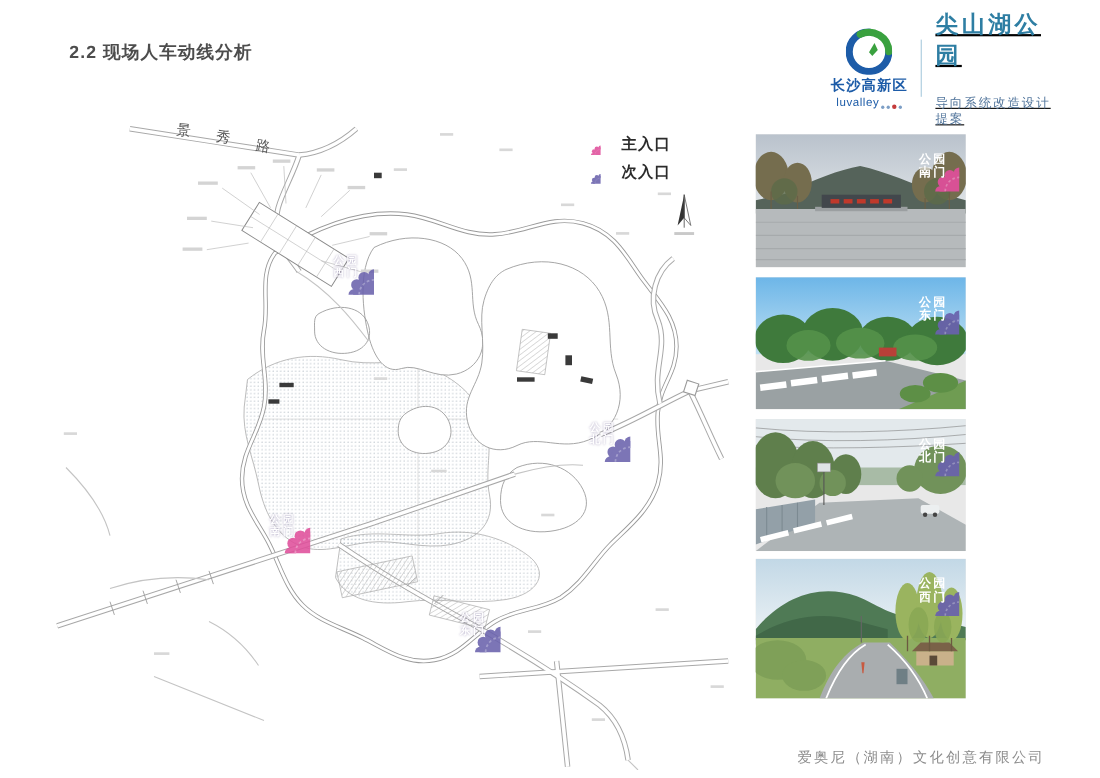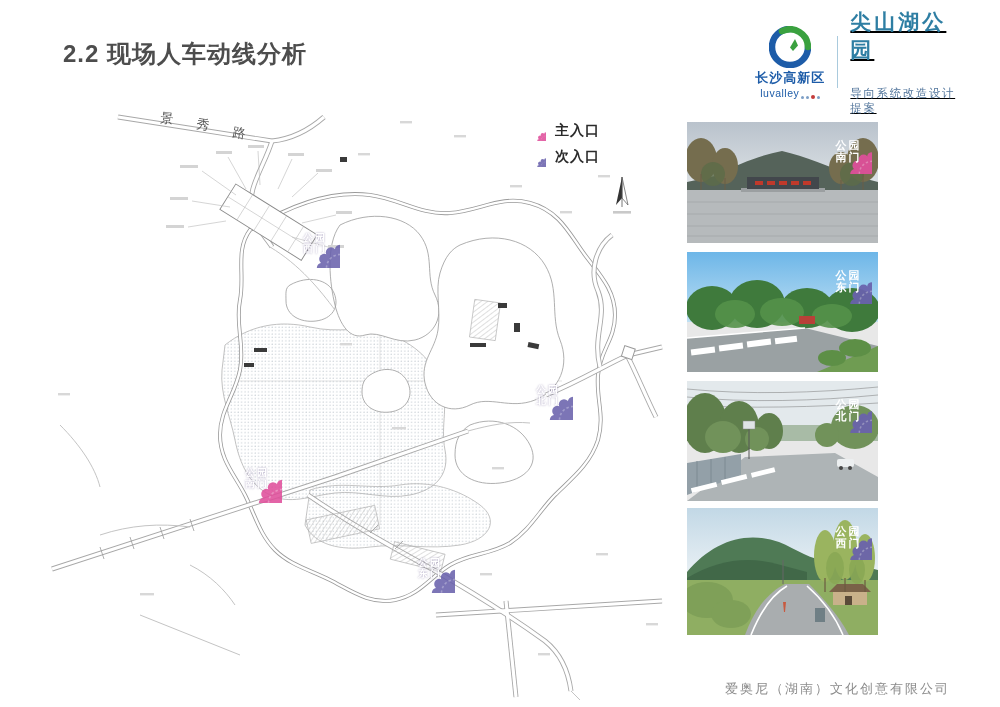--- a/index.html
+++ b/index.html
@@ -1,37 +1,37 @@
 <!DOCTYPE html>
 <html><head>
 <meta charset="utf-8">
 <style>
   * { margin:0; padding:0; box-sizing:border-box; }
   html,body { width:1000px; height:707px; background:#ffffff; font-family:"Liberation Sans", sans-serif; overflow:hidden; }
   #slide { position:relative; width:1000px; height:707px; background:#fff; }
 
   
-  .page-title { position:absolute; left:63px; top:38px; font-size:24px; font-weight:700; color:#4d4d4d; letter-spacing:1px; }
+  .page-title { position:absolute; left:63px; top:38px; font-size:16px; font-weight:700; color:#4d4d4d; letter-spacing:1px; }
   .brand { position:absolute; left:752px; top:26px; width:215px; height:72px; display:flex; align-items:center; }
   .brand-logo { width:86px; text-align:center; }
   .brand-logo svg { display:block; margin:0 auto; }
   .org-name { font-size:13px; font-weight:700; color:#1d5ca8; letter-spacing:1px; margin-top:1px; }
   .org-latin { font-size:10.5px; color:#1d5ca8; letter-spacing:0.5px; display:flex; align-items:flex-end; justify-content:center; gap:2px; }
   .dot { width:3px; height:3px; border-radius:50%; background:#7d9fc6; display:inline-block; }
   .dot.red { background:#c43b3b; width:4px; height:4px; }
   .brand-divider { width:2px; height:52px; background:#a9cadd; margin:0 12px 0 8px; }
   .proj { display:flex; flex-direction:column; justify-content:center;text-decoration:underline; }
   .proj-name { font-size:21px; font-weight:700; color:#2e7ea3; letter-spacing:3px; }
   .proj-sub { font-size:11.5px; color:#53769c; letter-spacing:1.6px; margin-top:22px; }
 
   
   .legend { position:absolute; left:527px; top:118px; }
   .legend-row { display:flex; align-items:center; height:26px; }
   .legend-row .flower { width:19px; height:19px; opacity:0.88; }
-  .legend-label { margin-left:9px; font-size:14px; font-weight:700; color:#2b2b2b; letter-spacing:1px; }
+  .legend-label { margin-left:19px; font-size:14px; font-weight:700; color:#2b2b2b; letter-spacing:1px; }
 
   
   .main-col { color:#e04f9b; }
   .sec-col  { color:#6a62ad; }
 
   
   #map-svg { position:absolute; left:40px; top:95px; }
   .map-marker { position:absolute; width:50px; height:50px; transform:translate(-50%,-50%); }
   .map-marker .flower { width:50px; height:50px; opacity:0.88; }
   .marker-text { position:absolute; inset:0; display:flex; flex-direction:column; align-items:center; justify-content:center; line-height:11px; font-size:10px; font-weight:700; color:#fff; letter-spacing:2px; text-shadow:0 0 2px rgba(60,40,110,.45); }

